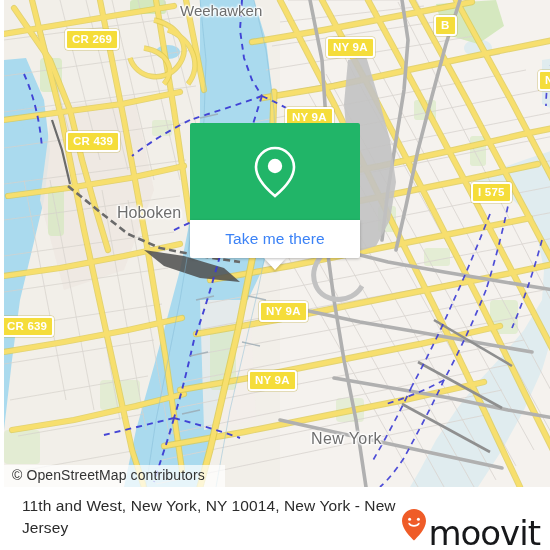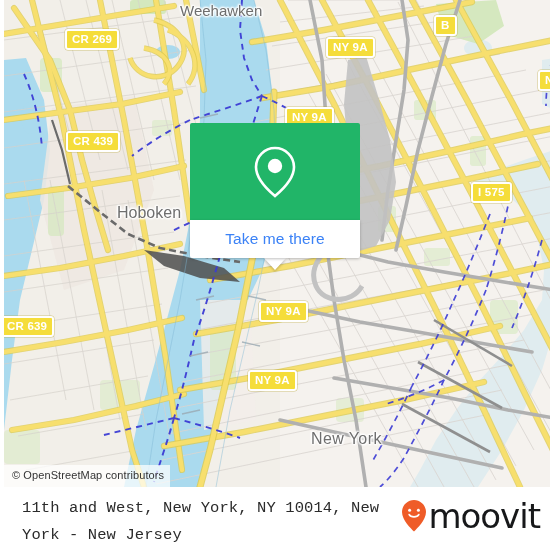--- a/index.html
+++ b/index.html
@@ -9,44 +9,44 @@
   #page{position:relative;width:550px;height:550px;overflow:hidden;background:#fff;}
 
   
   #map{position:absolute;left:4px;top:0;width:550px;height:487px;overflow:hidden;
        background:#e5e5e5;}
   #map svg{display:block;}
 
   
   #attrib{position:absolute;left:0;bottom:0;
           background:rgba(255,255,255,.72);
-          color:#333;font-size:11px;line-height:17px;
-          padding:2px 6px 3px 8px;letter-spacing:.1px;white-space:nowrap;}
+          color:#333;font-size:14px;line-height:17px;
+          padding:2px 20px 3px 8px;letter-spacing:.1px;white-space:nowrap;}
 
   
   #card{position:absolute;left:190px;top:123px;width:170px;}
   #card-head{height:97px;background:#21b568;border-radius:2px 2px 0 0;
              display:flex;align-items:center;justify-content:center;}
   #card-foot{height:38px;background:#fff;border-radius:0 0 2px 2px;
              display:flex;align-items:center;justify-content:center;
              box-shadow:0 1px 3px rgba(0,0,0,.25);position:relative;z-index:2;}
   #card-foot-label{font-size:15.5px;color:#3b82f6;letter-spacing:.1px;}
   #card-tail{position:absolute;left:50%;top:258px;margin-left:-11px;
              width:0;height:0;border-left:11px solid transparent;
              border-right:11px solid transparent;border-top:12px solid #fff;
              filter:drop-shadow(0 2px 1px rgba(0,0,0,.18));z-index:1;}
 
   
   #footer{position:absolute;left:0;top:487px;width:550px;height:63px;background:#fff;}
   #footer-text{position:absolute;left:22px;top:8px;width:385px;
-               font-size:15.5px;line-height:27px;color:#2b2b2b;letter-spacing:.1px;font-family:Liberation Mono, monospace;}
+               font-size:15.5px;line-height:22px;color:#2b2b2b;letter-spacing:.1px;}
   #logo{position:absolute;right:10px;top:12px;display:flex;align-items:center;}
   #logo-word{font-size:34px;line-height:34px;color:#17181a;letter-spacing:-1px;
              font-family:"DejaVu Sans","Liberation Sans",sans-serif;font-weight:400;
-             margin-left:1px;}
+             margin-left:1px;margin-top:17px;}
 
   .shield{position:absolute;background:#f5dd3a;border:2px solid #ffffff;
           border-radius:3px;color:#ffffff;font-size:11.5px;font-weight:bold;
           line-height:14px;padding:1px 5px 2px;white-space:nowrap;
           box-shadow:0 0 0 .5px rgba(180,160,40,.55);letter-spacing:.2px;}
   .placelbl{position:absolute;color:#6e6e6e;white-space:nowrap;
             text-shadow:1px 0 2px #fff,-1px 0 2px #fff,0 1px 2px #fff,0 -1px 2px #fff,
                         1px 1px 2px #fff,-1px -1px 2px #fff;}
 </style>
 </head>

